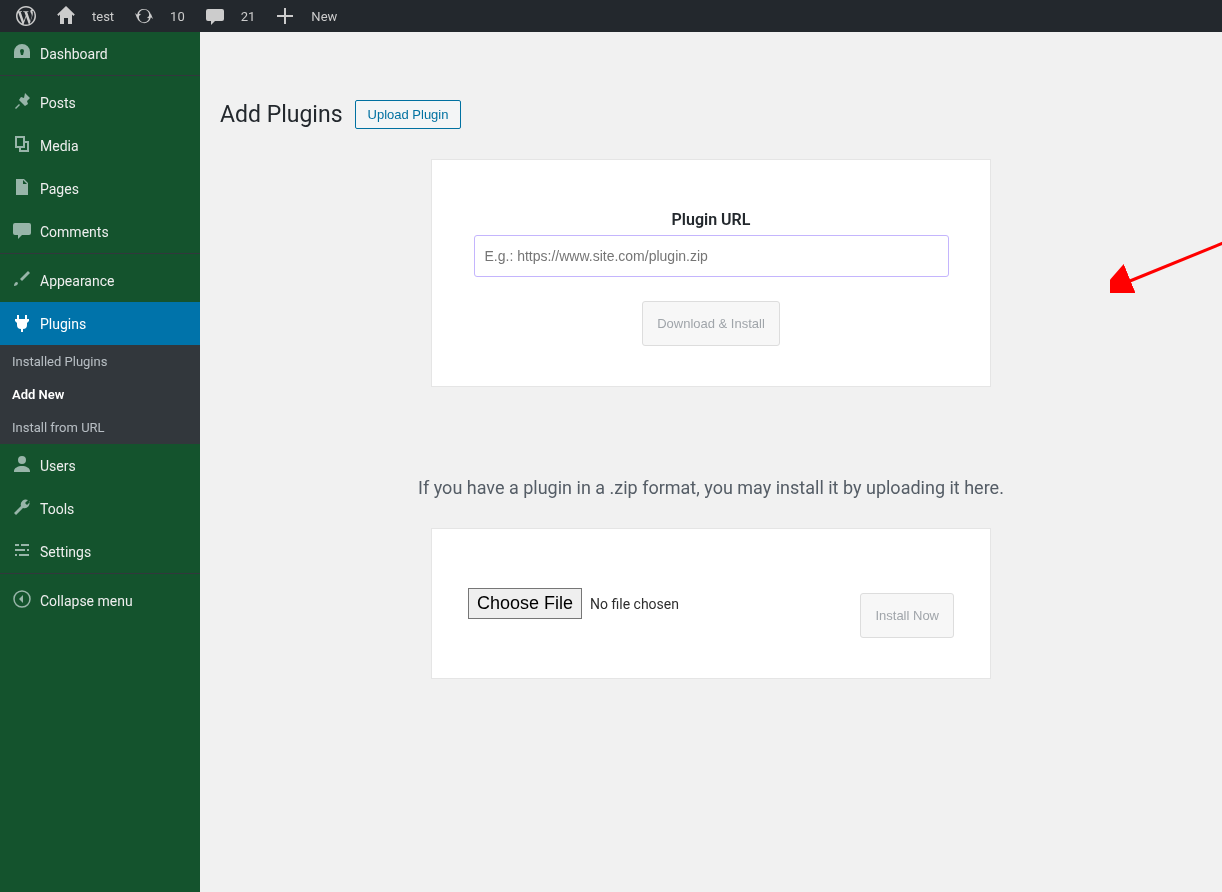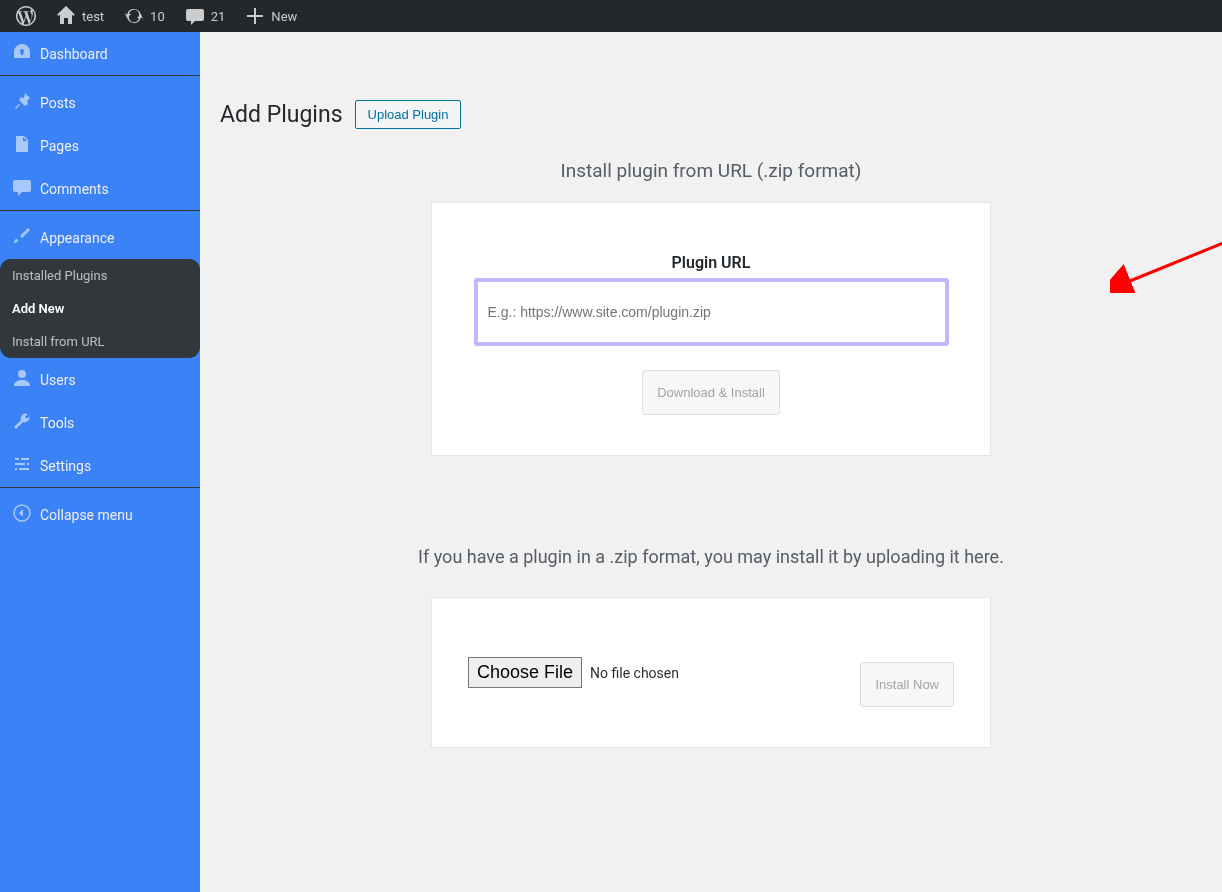--- a/index.html
+++ b/index.html
@@ -22,29 +22,29 @@
       color: #eee;
       gap: 4px;
     }
     .ab-item {
       display: inline-flex;
       align-items: center;
       padding: 0 8px;
       height: 32px;
       color: #ccc;
       cursor: pointer;
-      gap: 6px;
+      gap: 16px;
     }
     #sidebar {
       position: absolute;
       top: 32px;
       left: 0;
       width: 200px;
       height: calc(100% - 32px);
-      background: #3b82f6;
+      background: #14532d;
       color: #eee;
       font-size: 14px;
     }
     .menu { list-style: none; }
     .menu li {
       display: flex;
       align-items: center;
       gap: 8px;
       padding: 10px 12px;
       cursor: pointer;
@@ -56,21 +56,21 @@
     .menu li.active { background: #0073aa; color: #fff; }
     .menu li.active .mi-icon { color: #fff; }
     .menu li.active::after {
       content: "";
       position: absolute;
       right: -8px; top: 50%;
       transform: translateY(-50%);
       border: 8px solid transparent;
       border-right-color: #f1f1f1;
     }
-    .submenu { background: #32373c; list-style: none; border-radius: 11px; }
+    .submenu { background: #32373c; list-style: none; }
     .submenu li {
       padding: 9px 12px 9px 12px;
       font-size: 13px;
       color: rgba(240,246,252,.7);
       display: block;
     }
     .submenu li.current { color: #fff; font-weight: 600; }
     .collapse-item { color: rgba(240,246,252,.6); }
     #content {
       position: absolute;
@@ -120,22 +120,22 @@
     .card label {
       display: block;
       font-size: 16px;
       color: #23282d;
       font-weight: 600;
       margin-bottom: 6px;
     }
     .url-input {
       width: 100%;
       max-width: 475px;
-      padding: 22px 10px;
-      border: 4px solid #c4b5fd;
+      padding: 12px 10px;
+      border: 1px solid #c4b5fd;
       border-radius: 3px;
       font-size: 14px;
       color: #555;
     }
     .btn-disabled {
       margin-top: 24px;
       padding: 14px 14px;
       border: 1px solid #ddd;
       background: #f7f7f7;
       color: #a0a5aa;
@@ -223,36 +223,48 @@
     </li>
     <li class="sep"></li>
     <li>
       <span class="mi-icon"><svg class="icon" viewBox="0 0 20 20">
             <path d="M13 2l5 5-3 3 1 3-3 2-6-6 2-3 3 1 1-5zM3 17l4-4 1 1-4 4-1-1z"></path>
           </svg></span>
       <span>Posts</span>
     </li>
     <li>
       <span class="mi-icon"><svg class="icon" viewBox="0 0 20 20">
+            <path d="M13 7V2H3v12h4v4h10V7h-4zM5 4h6v8H5V4zm10 12H9v-2h4V9h2v7z"></path>
+          </svg></span>
+      <span>Media</span>
+    </li>
+    <li>
+      <span class="mi-icon"><svg class="icon" viewBox="0 0 20 20">
             <path d="M4 2h8l4 4v12H4V2zm7 1v4h4l-4-4z"></path>
           </svg></span>
       <span>Pages</span>
     </li>
     <li>
       <span class="mi-icon"><svg class="icon" viewBox="0 0 20 20">
             <path d="M3 3h14a2 2 0 0 1 2 2v8a2 2 0 0 1-2 2h-7l-4 4v-4H3a2 2 0 0 1-2-2V5a2 2 0 0 1 2-2z"></path>
           </svg></span>
       <span>Comments</span>
     </li>
     <li class="sep"></li>
     <li>
       <span class="mi-icon"><svg class="icon" viewBox="0 0 20 20">
             <path d="M16 2l2 2-8 8-2-2 8-8zM5 13c-2 0-3 2-3 4 2 0 4-1 4-3l-1-1z"></path>
           </svg></span>
       <span>Appearance</span>
+    </li>
+    <li class="active">
+      <span class="mi-icon"><svg class="icon" viewBox="0 0 20 20">
+            <path d="M13 3h2v4h2v2l-2 2v2a4 4 0 0 1-4 4v3H9v-3a4 4 0 0 1-4-4v-2L3 9V7h2V3h2v4h6V3z"></path>
+          </svg></span>
+      <span>Plugins</span>
     </li>
   </ul>
   <ul class="submenu">
     <li>Installed Plugins</li>
     <li class="current">Add New</li>
     <li>Install from URL</li>
   </ul>
   <ul class="menu">
     <li>
       <span class="mi-icon"><svg class="icon" viewBox="0 0 20 20">
@@ -282,21 +294,20 @@
     </li>
   </ul>
 </div>
 
 <div id="content">
   <div class="page-header">
     <h1 class="page-title">Add Plugins</h1>
     <button class="btn-secondary">Upload Plugin</button>
   </div>
 
-  <h2 class="url-section-title">Install plugin from URL (.zip format)</h2>
 
   <div class="card">
     <label>Plugin URL</label>
     <input class="url-input" type="text" placeholder="E.g.: https://www.site.com/plugin.zip" style="">
     <div>
       <button class="btn-disabled" disabled="">Download &amp; Install</button>
     </div>
   </div>
 
   <p class="upload-help">If you have a plugin in a .zip format, you may install it by uploading it here.</p>

